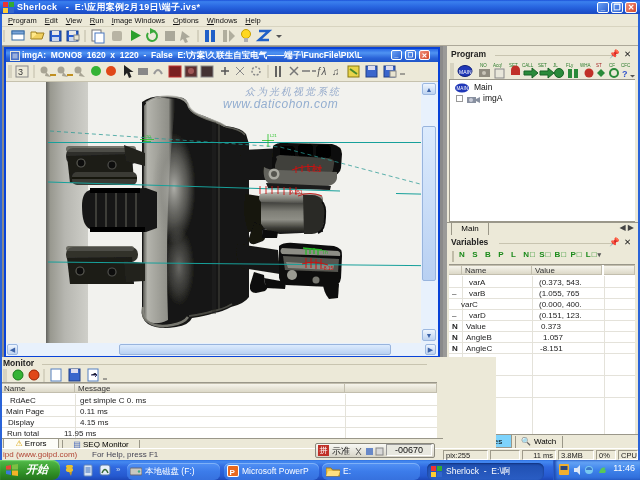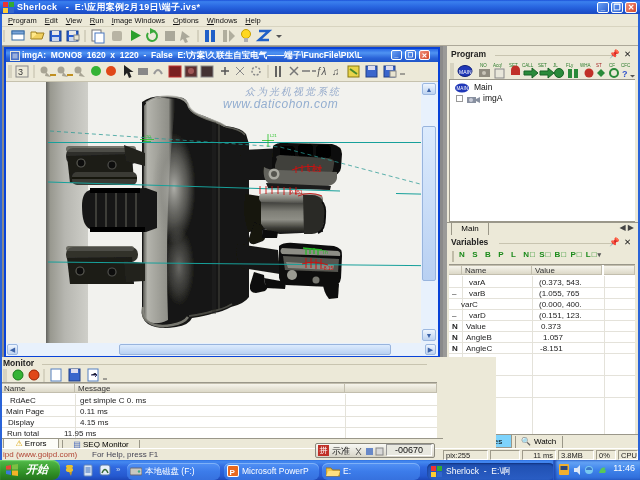--- a/index.html
+++ b/index.html
@@ -562,21 +562,21 @@
         <rect x="1" y="1" width="10" height="10" rx="1" fill="#e86820"></rect>
         <text x="2.5" y="9.5" font-size="8" fill="#fff" font-weight="bold">P</text>
       </svg>
     <span style="margin-left:18px">Microsoft PowerP</span></div>
   <div class="taskbtn" style="left:322px;width:98px">
     <svg style="position:absolute;left:4px;top:3px" width="14" height="11">
         <path d="M0 10 V2 h5 l1.5 2 H14 v6 Z" fill="#f0c850" stroke="#a07820"></path>
         <path d="M0 10 l2.5 -5 H14 l-2 5 Z" fill="#ffe080"></path>
       </svg>
     <span style="margin-left:21px">E:</span></div>
-  <div class="taskbtn" style="left:427px;width:128px;background:linear-gradient(180deg,#1f4fb0,#2a5dc4);box-shadow:inset 0 1px 2px #10307a">
+  <div class="taskbtn" style="left:427px;width:117px;background:linear-gradient(180deg,#1f4fb0,#2a5dc4);box-shadow:inset 0 1px 2px #10307a">
     <svg style="position:absolute;left:4px;top:3px" width="11" height="11">
         <rect x="0" y="0" width="5" height="5" fill="#e33"></rect>
         <rect x="6" y="0" width="5" height="5" fill="#3a3"></rect>
         <rect x="0" y="6" width="5" height="5" fill="#fc3"></rect>
         <rect x="6" y="6" width="5" height="5" fill="#36c"></rect>
       </svg>
     <span style="margin-left:19px">Sherlock&nbsp; - &nbsp;E:\啊</span></div>
   <div id="tray">
     <svg style="position:absolute;left:5px;top:4px" width="50" height="12">
       <rect x="0" y="0" width="10" height="11" rx="1" fill="#f0b030"></rect>

